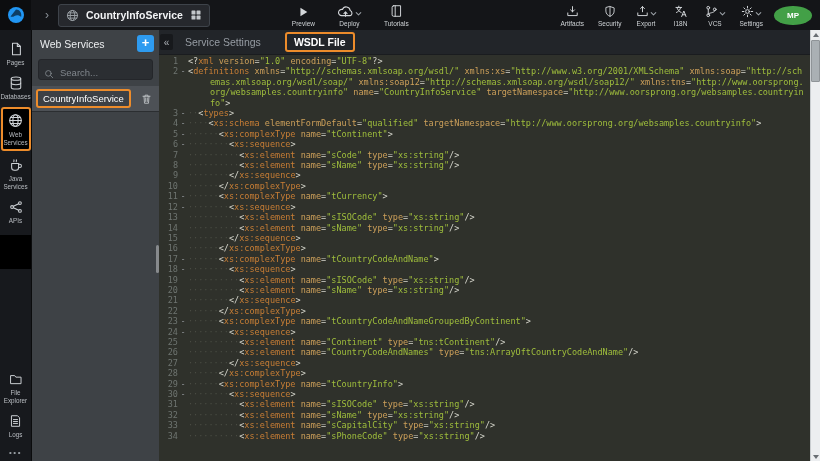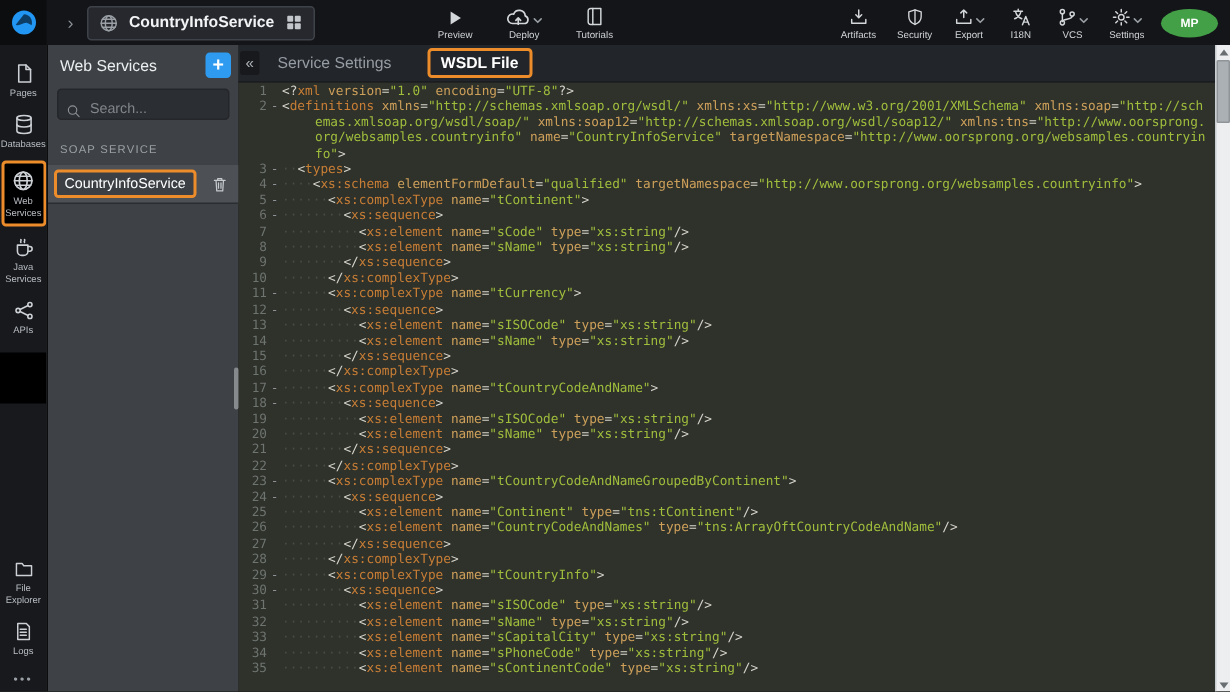--- a/index.html
+++ b/index.html
@@ -295,21 +295,20 @@
   </div>
   <div class="search-box">
     <span class="sic" id="search-ic">
         <svg width="10" height="10" viewBox="0 0 16 16" fill="none" stroke="currentColor" stroke-width="1.2" stroke-linecap="round" stroke-linejoin="round">
           <circle cx="7" cy="7" r="4.5"></circle>
           <path d="M10.6 10.6L14 14"></path>
         </svg>
       </span>
     <input class="search-input" type="text" placeholder="Search..." style="">
   </div>
-  <div class="section-label">SOAP SERVICE</div>
   <div class="service-row">
     <span class="service-name">CountryInfoService</span>
     <span class="trash" id="trash-ic">
         <svg width="11" height="12" viewBox="0 0 16 16" fill="none" stroke="currentColor" stroke-width="1.2" stroke-linecap="round" stroke-linejoin="round">
           <path d="M2.8 4h10.4M6 4V2.4h4V4M4.4 4l.7 10.2h5.8L11.6 4M6.8 6.4v5.2M9.2 6.4v5.2"></path>
         </svg>
       </span>
   </div>
 </aside>
 <div class="panel-scroll-thumb"></div>
@@ -486,25 +485,20 @@
       <div class="code-line">
         <span class="ln">33</span>
         <span class="fold"></span>
         <span class="lc"><span class="tok-ws">··········</span>&lt;<span class="tok-tag">xs:element</span> <span class="tok-attr">name</span>=<span class="tok-str">"sCapitalCity"</span> <span class="tok-attr">type</span>=<span class="tok-str">"xs:string"</span>/&gt;</span>
       </div>
       <div class="code-line">
         <span class="ln">34</span>
         <span class="fold"></span>
         <span class="lc"><span class="tok-ws">··········</span>&lt;<span class="tok-tag">xs:element</span> <span class="tok-attr">name</span>=<span class="tok-str">"sPhoneCode"</span> <span class="tok-attr">type</span>=<span class="tok-str">"xs:string"</span>/&gt;</span>
       </div>
-      <div class="code-line">
-        <span class="ln">35</span>
-        <span class="fold"></span>
-        <span class="lc"><span class="tok-ws">··········</span>&lt;<span class="tok-tag">xs:element</span> <span class="tok-attr">name</span>=<span class="tok-str">"sContinentCode"</span> <span class="tok-attr">type</span>=<span class="tok-str">"xs:string"</span>/&gt;</span>
-      </div>
     </div>
   <div class="scrollbar">
     <span class="sb-btn">
         <span class="tri-up"></span>
       </span>
     <span class="sb-thumb"></span>
     <span class="sb-spacer"></span>
     <span class="sb-btn">
         <span class="tri-down"></span>
       </span>

